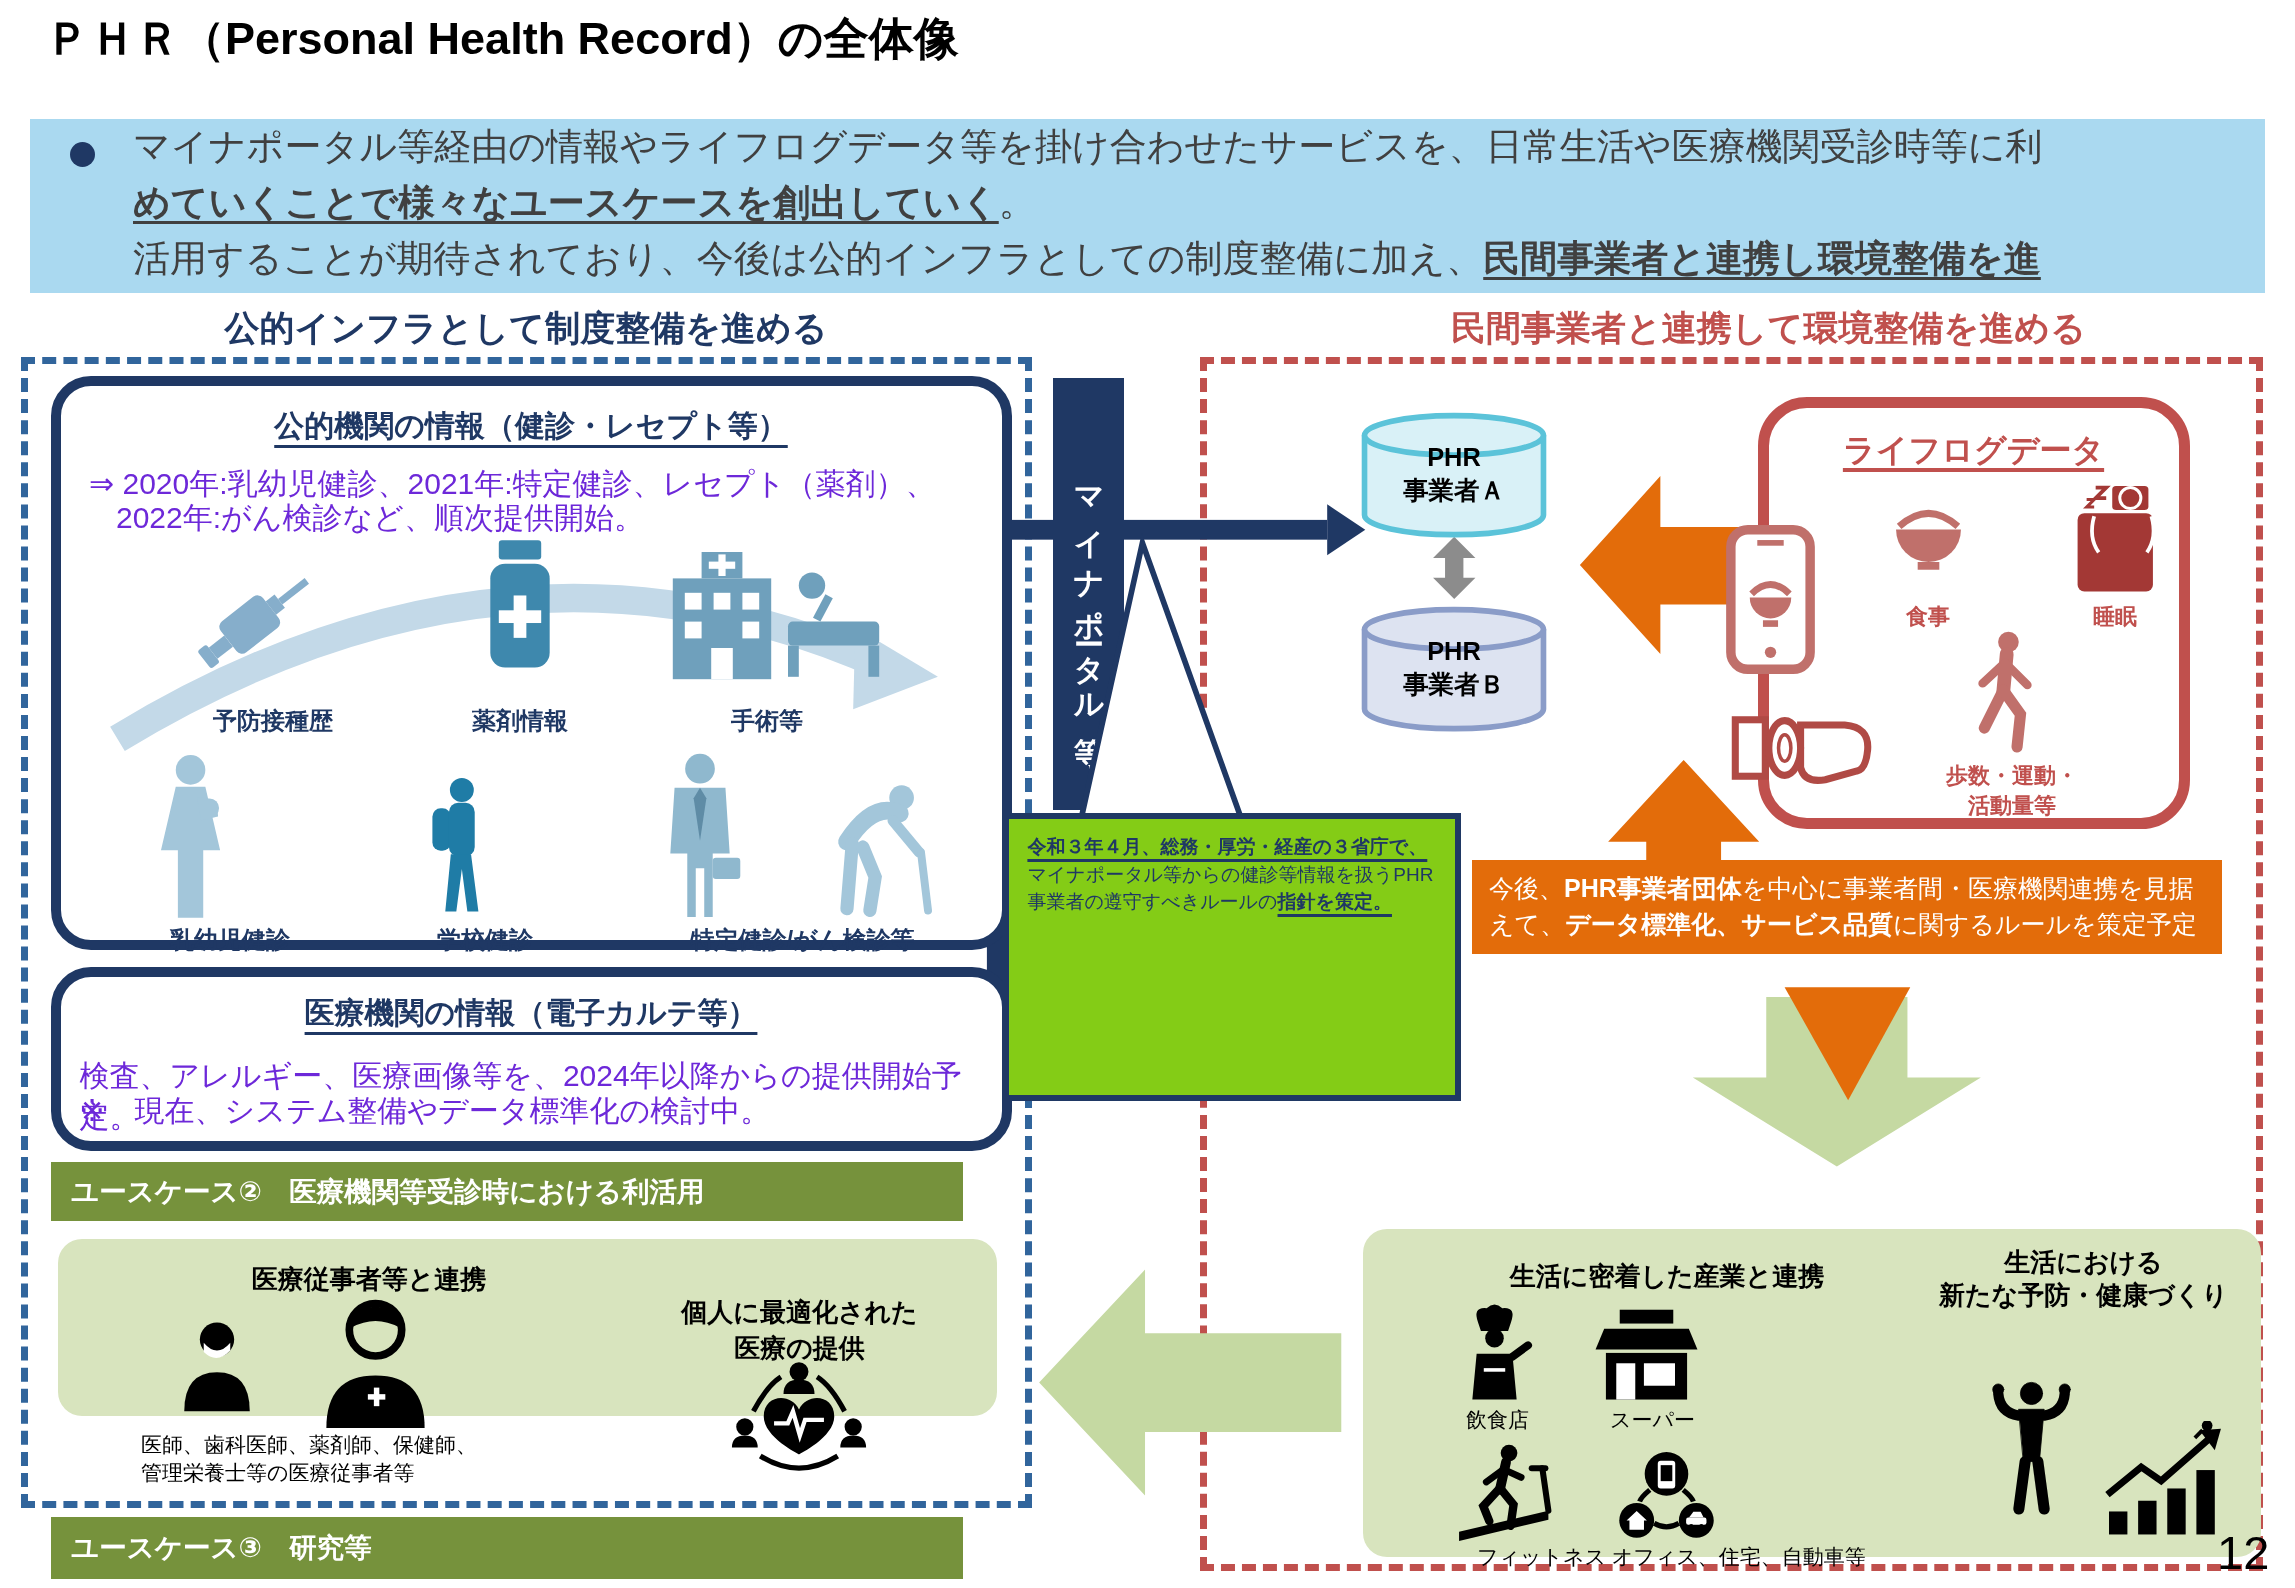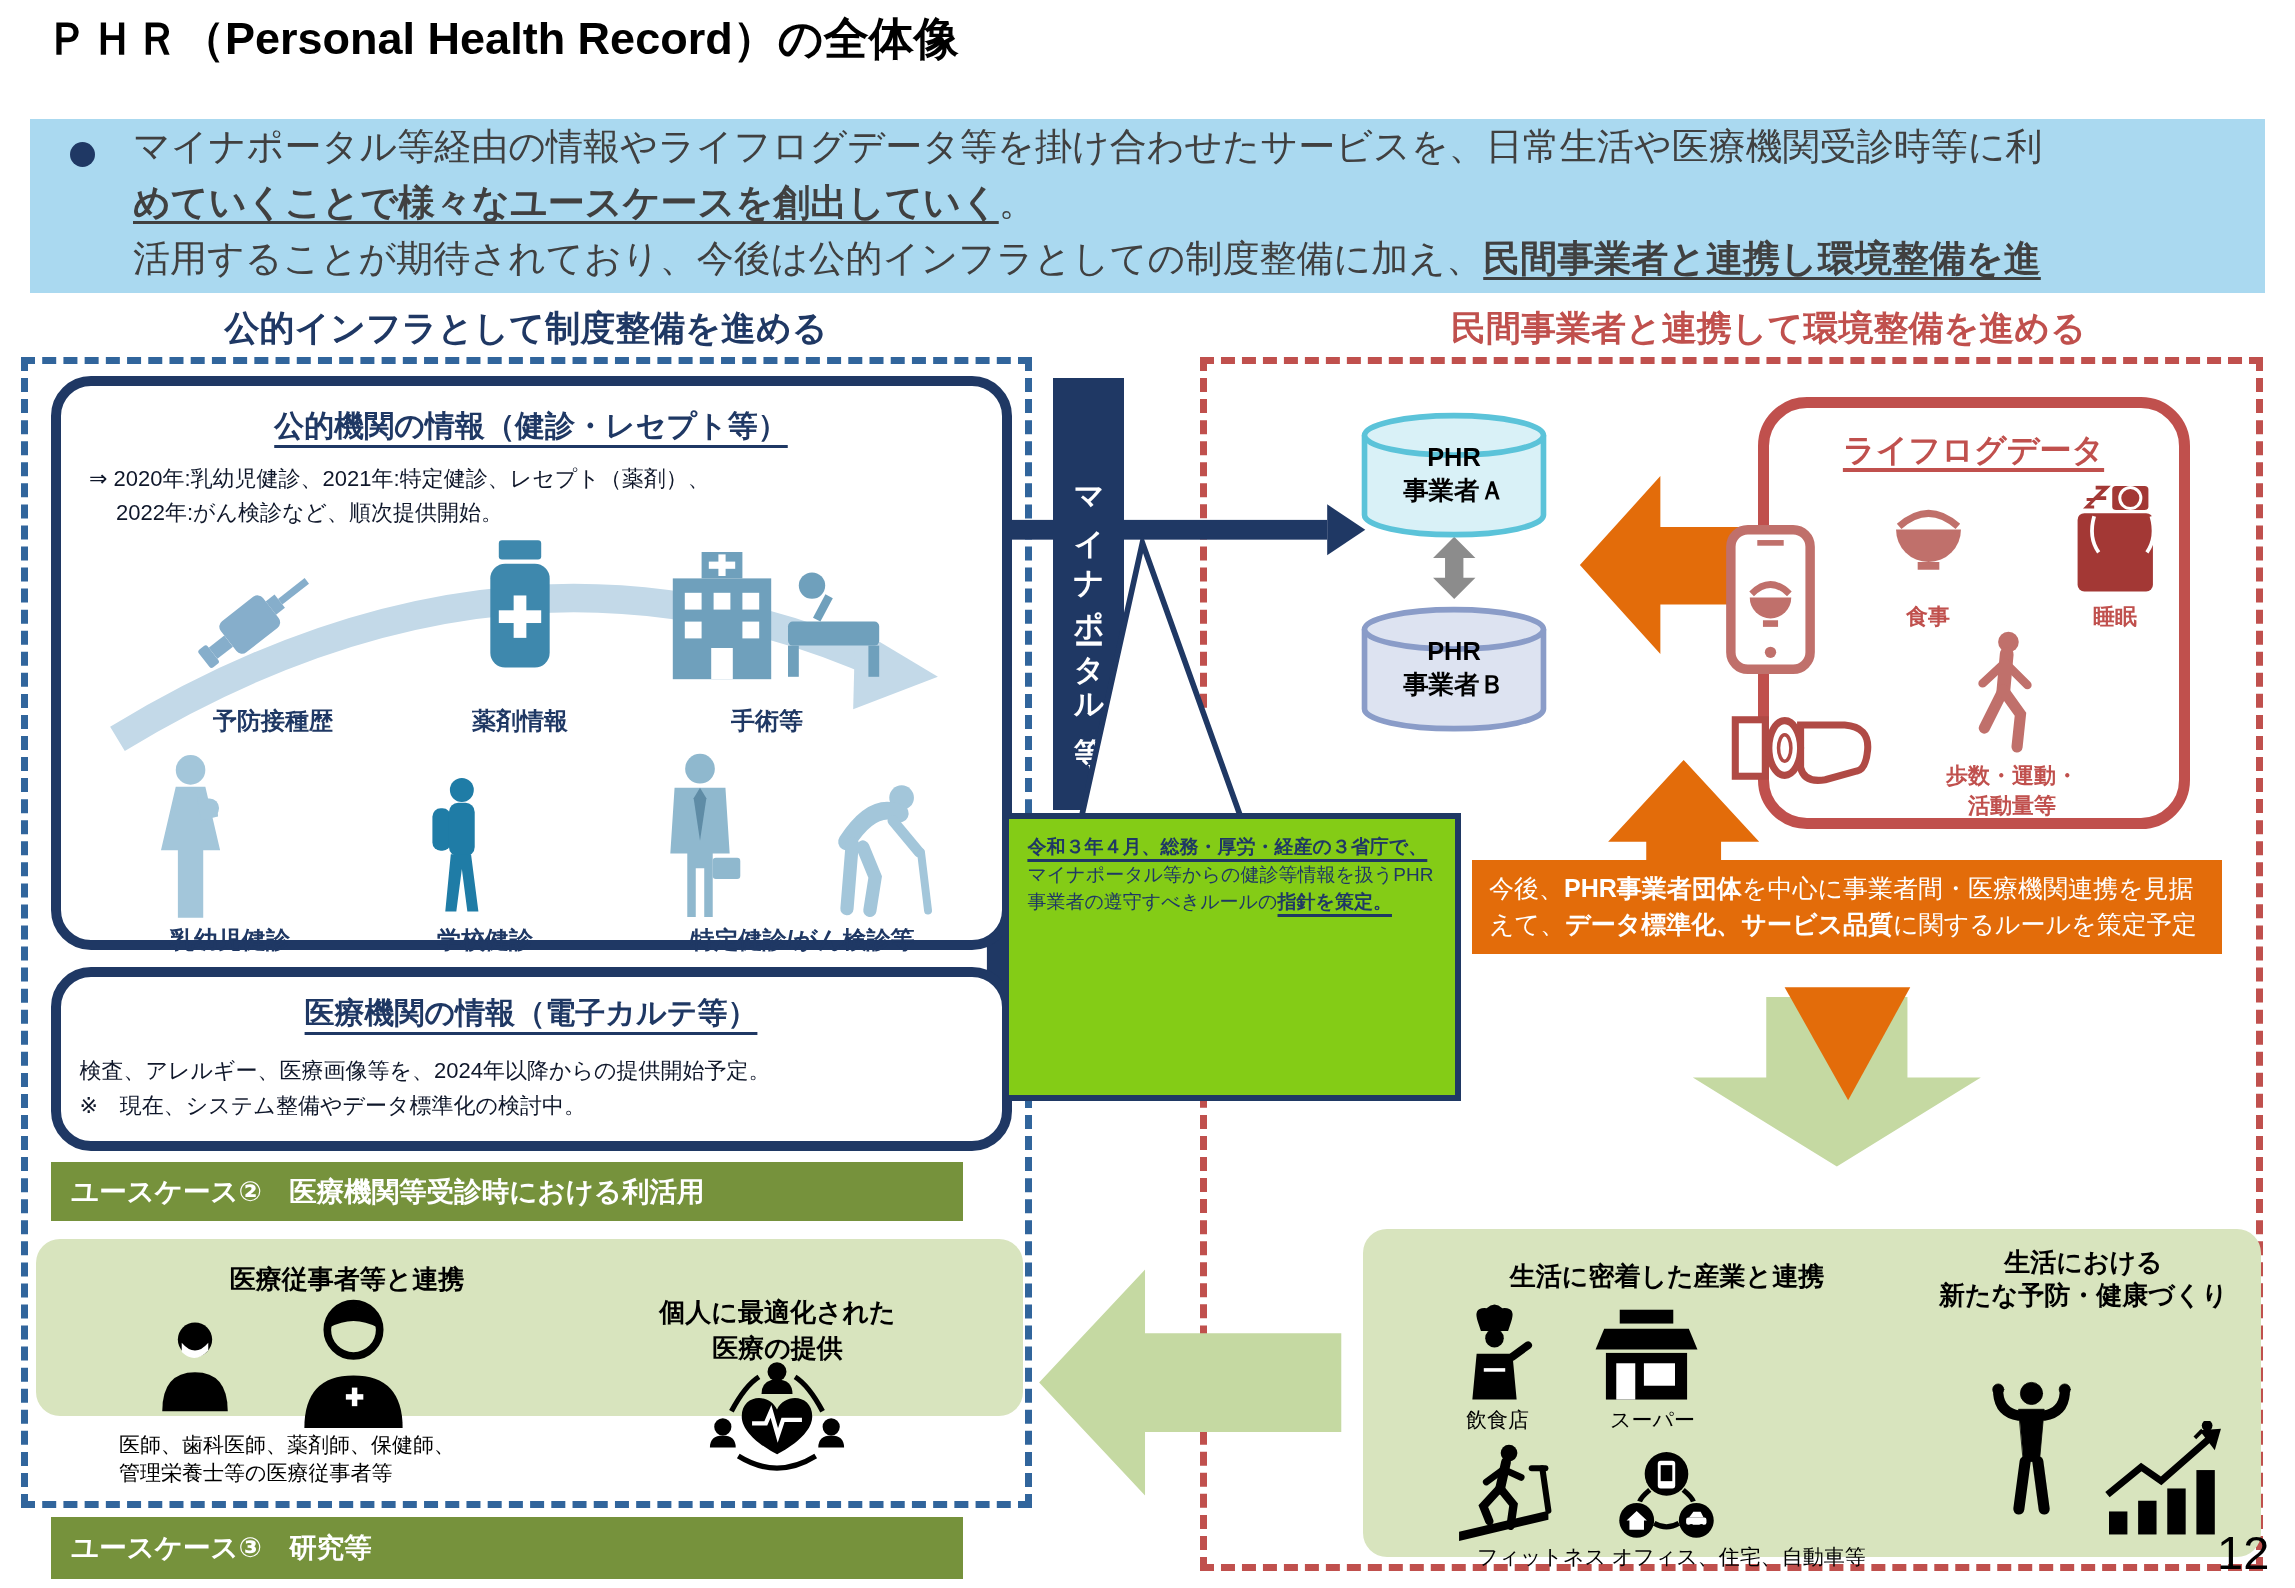--- a/index.html
+++ b/index.html
@@ -12,21 +12,21 @@
   .bold{font-weight:bold;margin-top:13px;}
   .emph{font-weight:bold;text-decoration:underline;text-decoration-thickness:2.8px;text-underline-offset:6.4px;}
   .title{font-size:45px;font-weight:bold;color:#000;}
   .banner{background:#AAD9F0;}
   .banner-text{font-size:37px;color:#404040;line-height:56px;}
   .section-h{font-size:35px;font-weight:bold;}
   .dashedbox{border:7px dashed #31659C;}
   .dashedbox.redb{border-color:#C0504D;}
   .roundnavy{background:#fff;border:10px solid #1F3864;border-radius:40px;}
   .boxtitle{font-size:30px;font-weight:bold;color:#1F3864;text-decoration:underline;text-decoration-thickness:2.8px;text-underline-offset:8.5px;}
-  .boxbody{font-size:22px;color:#0f172a;}
+  .boxbody{font-size:30px;color:#6d28d9;}
   .iconlbl{font-size:24px;font-weight:bold;color:#1F3864;}
   .greenbar{background:#76923C;color:#fff;font-size:27.5px;font-weight:bold;display:flex;align-items:center;padding-left:20px;box-sizing:border-box;}
   .greenpanel{background:#D8E4BE;border-radius:24px;}
   .uc-h{font-size:26px;font-weight:bold;color:#000;}
   .uc-cap{font-size:21px;color:#000;}
   .lifelbl{font-size:22px;font-weight:bold;color:#C0504D;}
   .callout{background:#84cc16;border:6.4px solid #1F3864;font-size:19px;color:#1F3864;line-height:1.45;padding:14px 18.4px;box-sizing:border-box;}
   .orangebox{background:#E36C0A;color:#fff;font-size:25px;line-height:1.42;padding:11.3px 17px;box-sizing:border-box;}
   .cyl-lbl{font-size:25.4px;font-weight:bold;color:#000;line-height:1.3;}
   .myna{background:#1F3864;color:#fff;display:flex;align-items:center;justify-content:center;
@@ -166,21 +166,21 @@
 
   <div class="abs roundnavy" style="left:51px;top:967px;width:941px;height:164px;z-index:3;">
     <div class="abs boxtitle ctr" style="left:28px;top:15.5px;width:884px;">医療機関の情報（電子カルテ等）</div>
     <div class="abs boxbody" style="left:18.4px;top:79px;">検査、アレルギー、医療画像等を、2024年以降からの提供開始予定。</div>
     <div class="abs boxbody" style="left:18.4px;top:114px;">※　現在、システム整備やデータ標準化の検討中。</div>
   </div>
 
   <div class="abs greenbar" style="left:51px;top:1162px;width:912px;height:59px;z-index:3;">
     <span>ユースケース②　医療機関等受診時における利活用</span>
   </div>
-  <div class="abs greenpanel" style="left:36px;top:1239px;width:939px;height:177px;z-index:3;padding-left:48px;">
+  <div class="abs greenpanel" style="left:58px;top:1239px;width:939px;height:177px;z-index:3;">
     <div class="abs uc-h ctr" style="left:85px;top:22.6px;width:452px;">医療従事者等と連携</div>
     <svg class="abs" style="left:120px;top:69px;" width="78" height="113" viewBox="0 0 100 120">
       <circle cx="50" cy="28" r="22"></circle>
       <path d="M33,32 Q50,52 67,32 L67,42 Q50,60 33,44 Z" fill="#fff"></path>
       <path d="M8,120 Q8,70 50,70 Q92,70 92,120 Z"></path>
     </svg>
     <svg class="abs" style="left:254px;top:58px;" width="127" height="131" viewBox="0 0 110 120">
       <circle cx="55" cy="30" r="24" fill="none" stroke="#000" stroke-width="7"></circle>
       <path d="M33,16 Q55,2 77,16 L77,28 Q55,16 33,28 Z"></path>
       <path d="M10,120 Q10,72 55,72 Q100,72 100,120 Z"></path>

